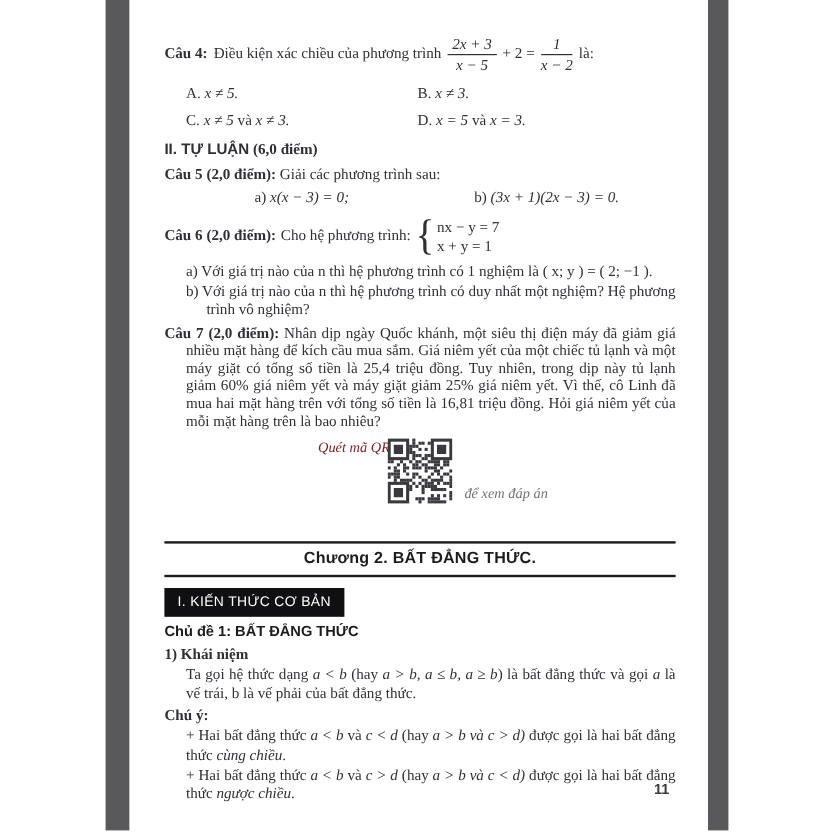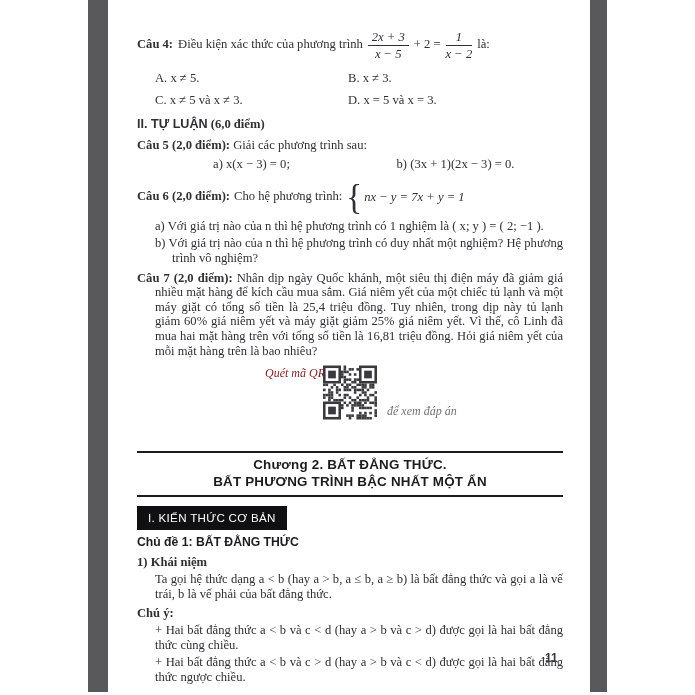--- a/index.html
+++ b/index.html
@@ -9,41 +9,41 @@
          color:#2f2f34; font-size:12.6px; line-height:15.2px; }
 
   .side-bar { position:absolute; top:0; height:692px; background:#59595b; }
   .side-bar.left  { left:88px;  width:20px; }
   .side-bar.right { left:590px; width:17px; }
 
   .page { position:absolute; left:108px; top:0; width:482px; height:695px;
           background:#fff; padding:26px 27px 0 29px; }
 
   .bold { font-weight:bold; }
-  .math { }
+  .math { font-style:italic; }
 
   
   .q4-line { display:flex; align-items:center; gap:5px; height:38px; white-space:nowrap; }
   .frac { display:inline-block; text-align:center; font-style:italic; line-height:14px; }
   .frac .num { display:block; border-bottom:1px solid #2f2f34; padding:0 4px 1px; }
   .frac .den { display:block; padding-top:1px; }
 
   .options { margin:7px 0 0 18px; display:grid; grid-template-columns:193px auto; row-gap:7px; }
 
   .section2 { margin-top:9px; }
   .section2 .label { font-family:"Liberation Sans","DejaVu Sans",sans-serif; font-weight:bold; font-size:12.6px; }
   .section2 .points { font-weight:bold; }
 
   .q5-line { margin-top:5px; }
   .q5-ab { margin:4px 0 0 18px; display:grid; grid-template-columns:193px auto;text-align:center; }
 
   .q6-line { margin-top:5px; display:flex; align-items:center; gap:4px; height:40px; white-space:nowrap; }
   .system { display:inline-flex; align-items:center; }
   .brace { font-size:33px; font-weight:400; line-height:1; transform:scaleY(1.08); margin-right:2px; }
-  .eqs { display:flex; flex-direction:row; font-style:italic; line-height:16px; }
+  .eqs { display:flex; flex-direction:column; line-height:16px; }
 
   .q6a { margin:2px 0 0 18px; }
   .q6b { margin:2px 0 0 18px; padding-left:17px; text-indent:-17px; text-align:justify; }
 
   .q7 { margin-top:4px; padding-left:18px; text-indent:-18px; text-align:justify; line-height:14.6px; }
 
   .qr-row { position:relative; height:66px; margin-top:6px; }
   .qr-scan-label { position:absolute; left:128px; top:2px; font-style:italic; font-size:12px; color:#7f1d1d; }
   .qr-code { position:absolute; left:186px; top:1px; width:54px; height:55px; }
   .qr-answer-label { position:absolute; left:250px; top:40px; font-style:italic; font-size:12px; color:#737373; }
@@ -72,21 +72,21 @@
 </head>
 <body>
 
 <div class="side-bar left"></div>
 <div class="side-bar right"></div>
 
 <div class="page">
 
   <div class="q4-line">
     <span class="bold">Câu 4:</span>
-    <span>Điều kiện xác thức của phương trình</span>
+    <span>Điều kiện xác chiều của phương trình</span>
     <span class="frac">
       <span class="num">2x + 3</span>
       <span class="den">x − 5</span>
     </span>
     <span>+ 2 =</span>
     <span class="frac">
       <span class="num">1</span>
       <span class="den">x − 2</span>
     </span>
     <span>là:</span>
@@ -296,21 +296,20 @@
           <rect x="41.6" y="5.2" width="7.800000000000001" height="7.800000000000001" fill="#3a3a3e"></rect>
           <rect x="0" y="36.4" width="18.2" height="18.2" fill="#3a3a3e"></rect>
           <rect x="2.6" y="39" width="13" height="13" fill="#fff"></rect>
           <rect x="5.2" y="41.6" width="7.800000000000001" height="7.800000000000001" fill="#3a3a3e"></rect>
         </svg></span>
     <span class="qr-answer-label">để xem đáp án</span>
   </div>
 
   <div class="chapter">
     <div>Chương 2. BẤT ĐẲNG THỨC.</div>
-    <div>BẤT PHƯƠNG TRÌNH BẬC NHẤT MỘT ẨN</div>
   </div>
 
   <div>
     <span class="banner">I. KIẾN THỨC CƠ BẢN</span>
   </div>
   <div class="topic">Chủ đề 1: BẤT ĐẲNG THỨC</div>
   <div class="concept-heading">1) Khái niệm</div>
 
   <p class="concept-text"><span>Ta gọi hệ thức dạng </span><span class="math">a &lt; b</span><span> (hay </span><span class="math">a &gt; b,  a ≤ b, a ≥ b</span><span>) là bất đẳng thức và gọi </span><span class="math">a</span><span> là vế trái, b là vế phải của bất đẳng thức.</span></p>
 

